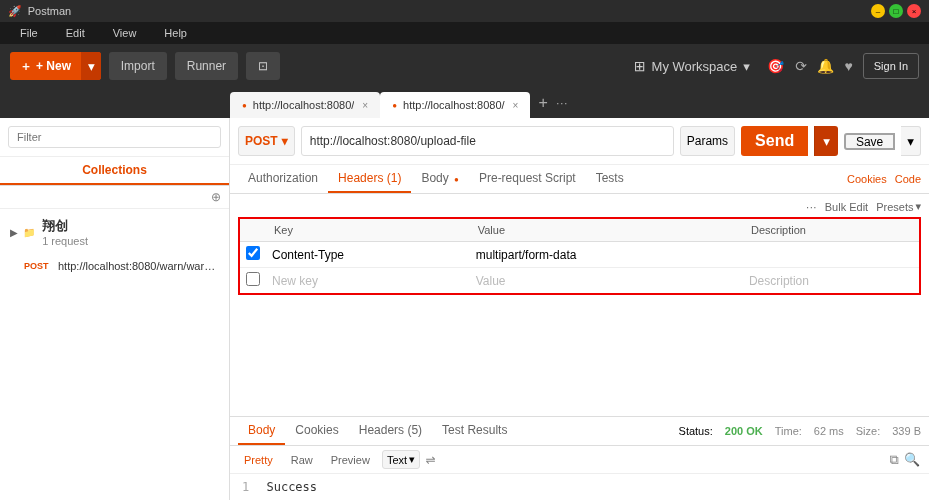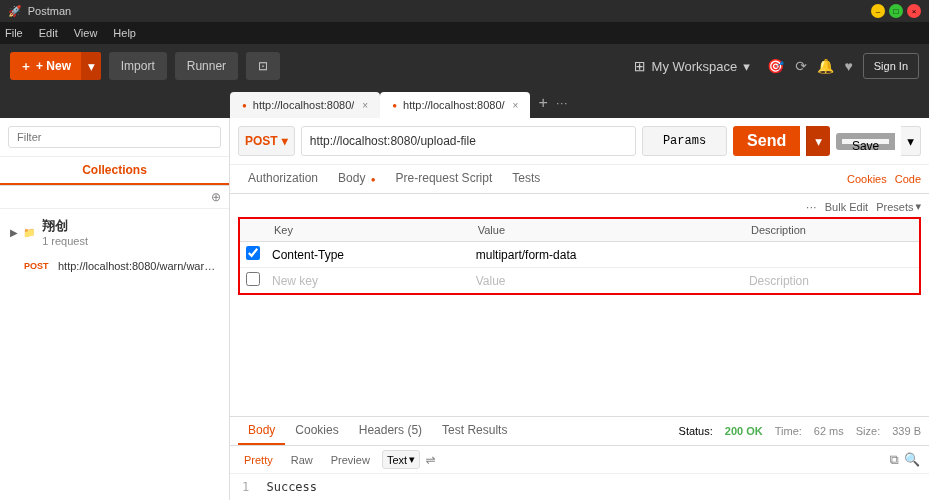--- a/index.html
+++ b/index.html
@@ -9,21 +9,21 @@
     .titlebar { background: #2c2c2c; height: 22px; display: flex; align-items: center; padding: 0 8px; justify-content: space-between; }
     .titlebar-left { display: flex; align-items: center; gap: 6px; color: #ccc; font-size: 11px; }
     .titlebar-title { color: #ccc; font-size: 11px; }
     .titlebar-controls { display: flex; gap: 4px; }
     .titlebar-btn { width: 14px; height: 14px; border-radius: 50%; border: none; cursor: pointer; font-size: 8px; display: flex; align-items: center; justify-content: center; }
     .titlebar-min { background: #f9c400; }
     .titlebar-max { background: #35c235; }
     .titlebar-close { background: #f44; }
 
     
-    .menubar { background: #1a1a1a; height: 22px; display: flex; align-items: center; padding: 0 1px; gap: 8px; }
+    .menubar { background: #1a1a1a; height: 22px; display: flex; align-items: center; padding: 0 16px; gap: 20px; }
     .menubar-item { color: #ccc; font-size: 11px; cursor: pointer; padding: 2px 4px; }
 
     
     .toolbar { background: #2d2d2d; height: 44px; display: flex; align-items: center; padding: 0 10px; gap: 8px; }
     .btn-new { background: #e64b00; color: white; border: none; height: 28px; display: flex; align-items: center; gap: 0; cursor: pointer; border-radius: 3px; overflow: hidden; }
     .btn-new-main { padding: 0 10px; font-size: 12px; font-weight: bold; height: 100%; display: flex; align-items: center; gap: 4px; }
     .btn-new-arrow { padding: 0 6px; background: #c43900; height: 100%; display: flex; align-items: center; border-left: 1px solid #c43900; }
     .btn-toolbar { background: #444; color: #ccc; border: none; height: 28px; padding: 0 12px; cursor: pointer; border-radius: 3px; font-size: 12px; }
     .workspace-area { margin-left: auto; display: flex; align-items: center; gap: 6px; color: #ccc; font-size: 13px; cursor: pointer; }
     .workspace-icon { font-size: 14px; }
@@ -62,24 +62,24 @@
     .method-badge { font-size: 9px; font-weight: bold; color: #e64b00; min-width: 28px; }
     .sidebar-url { font-size: 11px; color: #333; overflow: hidden; text-overflow: ellipsis; white-space: nowrap; }
 
     
     .request-panel { flex: 1; background: #fff; display: flex; flex-direction: column; overflow: hidden; }
 
     
     .url-bar { padding: 8px; display: flex; align-items: center; gap: 6px; border-bottom: 1px solid #eee; }
     .method-select { background: #f5f5f5; border: 1px solid #ddd; border-radius: 3px; padding: 4px 6px; font-size: 12px; font-weight: bold; color: #e64b00; cursor: pointer; display: flex; align-items: center; gap: 4px; height: 30px; }
     .url-input { flex: 1; border: 1px solid #ddd; border-radius: 3px; padding: 4px 8px; font-size: 12px; height: 30px; color: #333; }
-    .btn-params { background: #f5f5f5; border: 1px solid #ddd; border-radius: 3px; padding: 4px 20px; font-size: 12px; cursor: pointer; height: 30px; font-family: Liberation Mono, monospace; }
+    .btn-params { background: #f5f5f5; border: 1px solid #ddd; border-radius: 3px; padding: 4px 6px; font-size: 12px; cursor: pointer; height: 30px; }
     .btn-send { background: #e64b00; color: white; border: none; border-radius: 3px 0 0 3px; padding: 0 14px; font-size: 16px; font-weight: bold; cursor: pointer; height: 30px; }
     .btn-send-arrow { background: #c43900; color: white; border: none; border-radius: 0 3px 3px 0; padding: 0 8px; cursor: pointer; height: 30px; border-left: 1px solid #b03500; }
-    .btn-save { background: #f5f5f5; border: 6px solid #a3a3a3; border-radius: 3px 0 0 3px; padding: 0 10px; font-size: 12px; cursor: pointer; height: 17px; }
+    .btn-save { background: #f5f5f5; border: 2px solid #a3a3a3; border-radius: 3px 0 0 3px; padding: 0 10px; font-size: 12px; cursor: pointer; height: 17px; }
     .btn-save-arrow { background: #f5f5f5; border: 1px solid #ddd; border-left: none; border-radius: 0 3px 3px 0; padding: 0 6px; cursor: pointer; height: 30px; }
 
     
     .req-tabs { display: flex; align-items: center; border-bottom: 1px solid #ddd; padding: 0 8px; }
     .req-tab { padding: 6px 10px; font-size: 12px; color: #666; cursor: pointer; border-bottom: 2px solid transparent; }
     .req-tab.active { color: #e64b00; border-bottom: 2px solid #e64b00; }
     .req-tab-dot { color: #e64b00; font-size: 8px; margin-left: 2px; }
     .req-tabs-right { margin-left: auto; display: flex; gap: 8px; }
     .req-tabs-right a { color: #e64b00; font-size: 11px; cursor: pointer; text-decoration: none; }
 
@@ -213,20 +213,23 @@
       <input class="url-input" type="text" value="http://localhost:8080/upload-file" style="">
       <button class="btn-params">Params</button>
       <button class="btn-send">Send</button>
       <button class="btn-send-arrow">▾</button>
       <button class="btn-save">Save</button>
       <button class="btn-save-arrow">▾</button>
     </div>
 
     <div class="req-tabs">
       <div class="req-tab">Authorization</div>
+      <div class="req-tab active">
+        <span>Headers (1)</span>
+      </div>
       <div class="req-tab">
         <span>Body</span>
         <span class="req-tab-dot">●</span>
       </div>
       <div class="req-tab">Pre-request Script</div>
       <div class="req-tab">Tests</div>
       <div class="req-tabs-right">
         <a>Cookies</a>
         <a>Code</a>
       </div>

